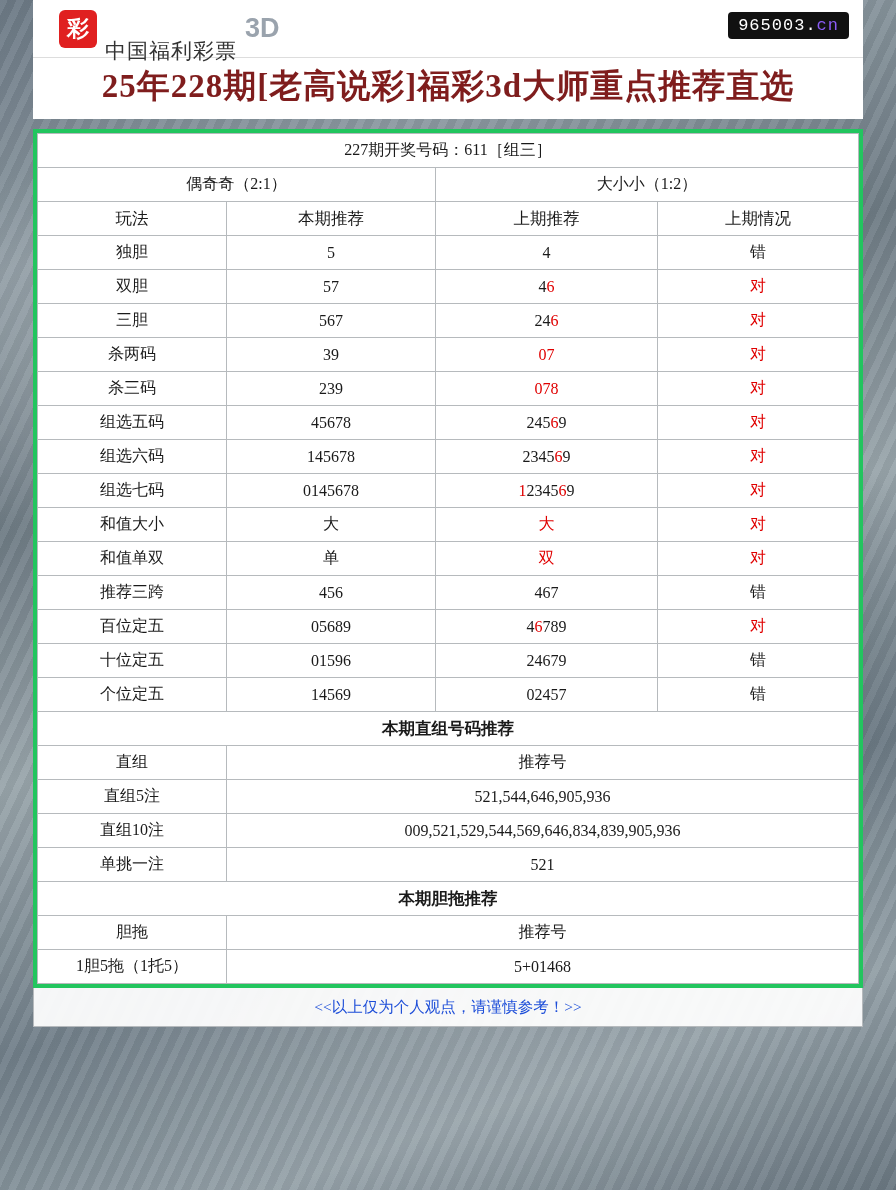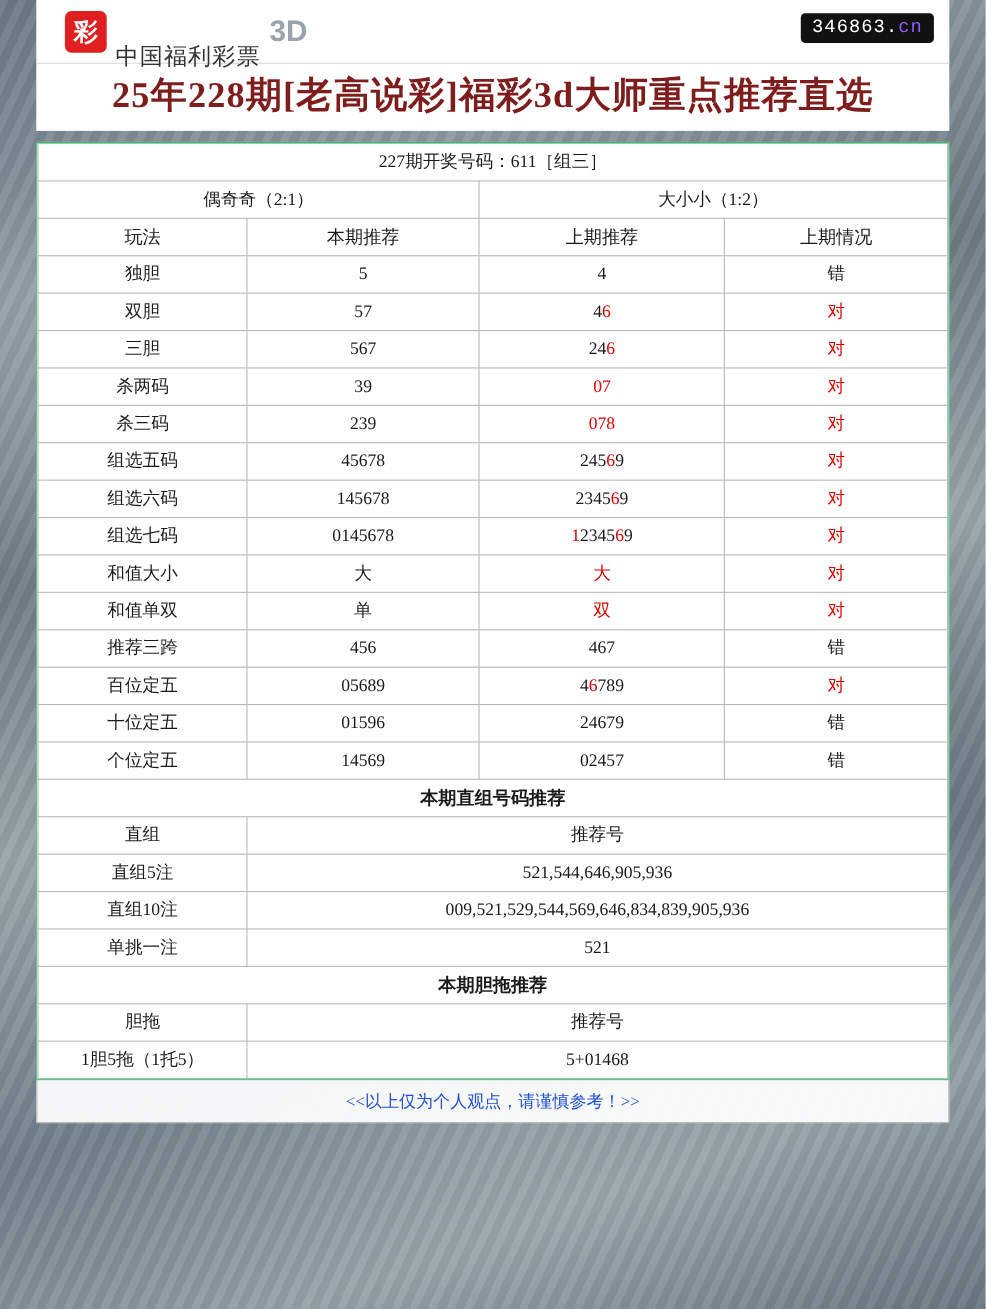--- a/index.html
+++ b/index.html
@@ -78,21 +78,21 @@
     font-weight: bold;
     letter-spacing: 1px;
     font-family: "Liberation Serif", "DejaVu Serif", serif;
     white-space: nowrap;
   }
 
   
   .table-wrap {
     margin-top: 10px;
     background: rgba(255,255,255,0.93);
-    border: 1px solid #22c55e;
+    border: 4px solid #22c55e;
   }
   table {
     width: 100%;
     border-collapse: collapse;
     background: rgba(255,255,255,0.93);
   }
   td {
     border: 1px solid #b6babd;
     text-align: center;
     font-size: 16px;
@@ -130,21 +130,21 @@
 
 <div class="page">
 
   <div class="topbar">
     <div class="logo-wrap">
       <div class="logo-mark">彩</div>
       <div class="logo-text">中国福利彩票</div>
       <div class="logo-3d">3D</div>
     </div>
     <div class="site-badge">
-      <span>346863.</span><span class="cn">cn</span>
+      <span>965003.</span><span class="cn">cn</span>
     </div>
   </div>
 
   <div class="title-band">
     <div class="main-title">25年228期[老高说彩]福彩3d大师重点推荐直选</div>
   </div>
 
   <div class="table-wrap">
     <table>
       <colgroup>

